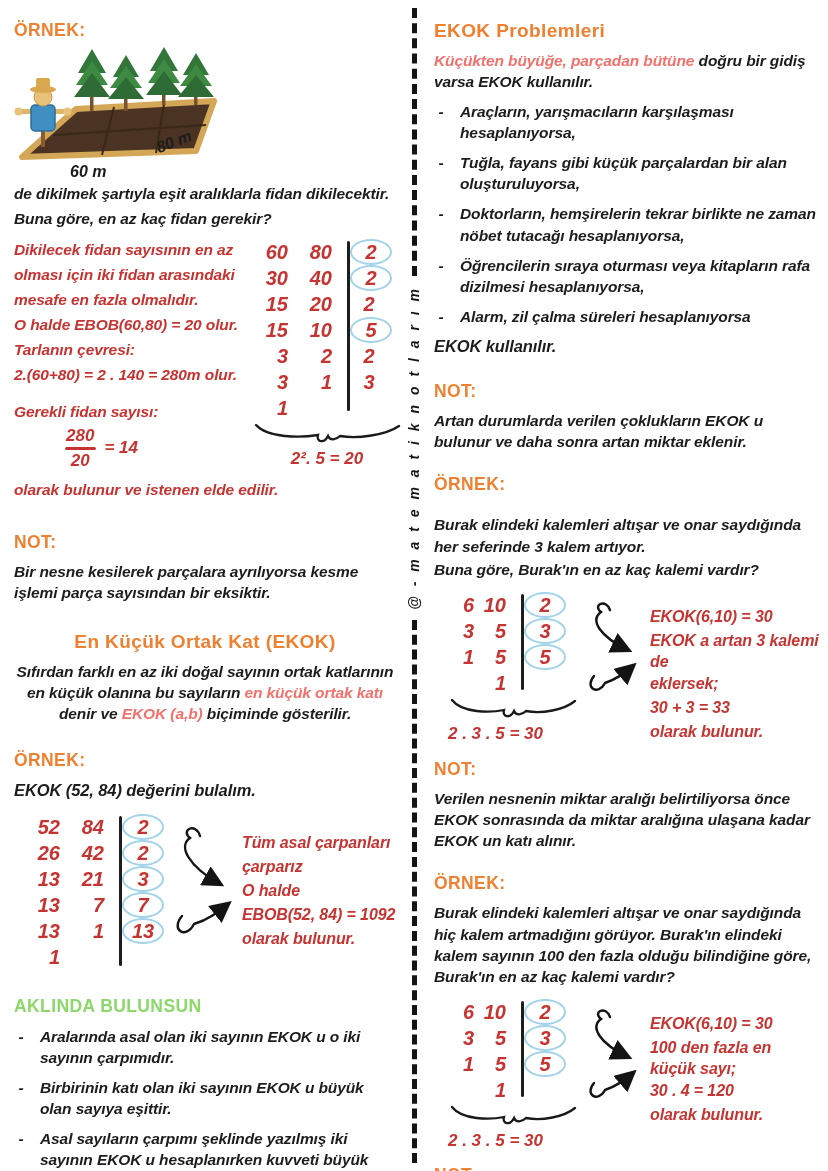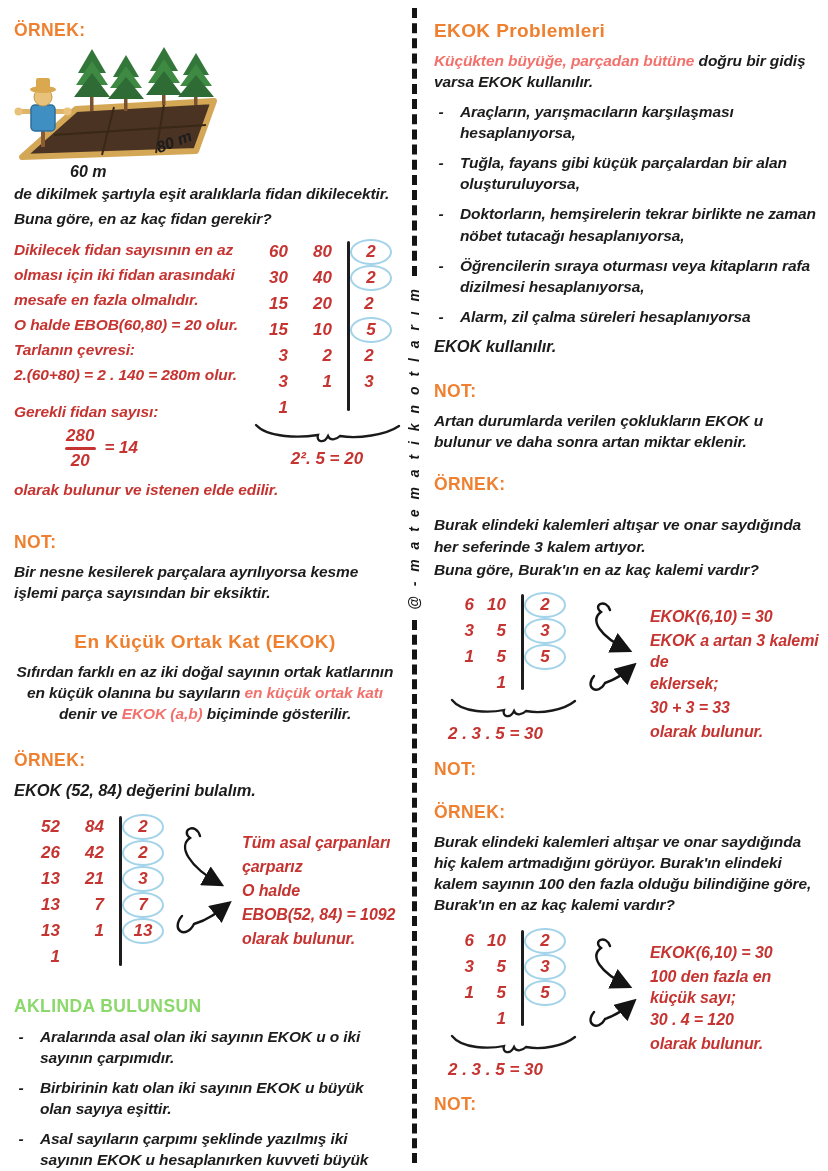--- a/index.html
+++ b/index.html
@@ -33,21 +33,21 @@
 
   
   .illu-row{display:flex;gap:10px;margin-top:6px;}
   .illu{position:relative;width:212px;height:128px;flex:0 0 auto;}
   .lbl60{position:absolute;left:56px;bottom:-6px;font-style:italic;font-weight:700;font-size:16px;}
   .lbl80{position:absolute;right:34px;bottom:24px;font-style:italic;font-weight:700;font-size:16px;
     transform:rotate(-21deg);}
   .sidetext{width:158px;padding-top:8px;}
 
   
-  .dtable{position:relative;color:var(--red);font-style:italic;font-weight:700;font-size:17px;}
+  .dtable{position:relative;color:var(--red);font-style:italic;font-weight:700;font-size:20px;}
   .drow{display:flex;height:26px;line-height:26px;align-items:center;}
   .na,.nb{text-align:right;}
   .t-left .na{width:36px;} .t-left .nb{width:44px;}
   .t-right .na{width:26px;} .t-right .nb{width:32px;}
   .dv{width:38px;text-align:center;margin-left:18px;height:22px;line-height:22px;}
   .dv.circ{border:2px solid var(--circle);border-radius:50%;}
   .vline{position:absolute;top:2px;width:3px;background:#1d1d1d;border-radius:2px;}
   .t-left .vline{left:95px;}
   .t-right .vline{left:73px;}
   .t7 .vline{height:170px;} .t6 .vline{height:150px;} .t4 .vline{height:96px;}
@@ -412,20 +412,21 @@
           <div>EKOK a artan 3 kalemi de</div>
           <div>eklersek;</div>
           <div class="center">30 + 3 = 33</div>
           <div>olarak bulunur.</div>
         </div>
     </div>
   </section>
 
   <section style="margin-top:14px;">
     <h2 class="h orange">NOT:</h2>
+    <p class="hand note-text">Verilen nesnenin miktar aralığı belirtiliyorsa önce EKOK sonrasında da miktar aralığına ulaşana kadar EKOK un katı alınır.</p>
   </section>
 
   <section style="margin-top:22px;">
     <h2 class="h orange">ÖRNEK:</h2>
     <p class="hand" style="margin-top:8px;">Burak elindeki kalemleri altışar ve onar saydığında hiç kalem artmadığını görüyor. Burak'ın elindeki kalem sayının 100 den fazla olduğu bilindiğine göre, Burak'ın en az kaç kalemi vardır?</p>
 
     <div class="exrow">
       <div style="margin-left:14px;">
         <div class="dtable t-right t4">
           <div class="vline"></div>

